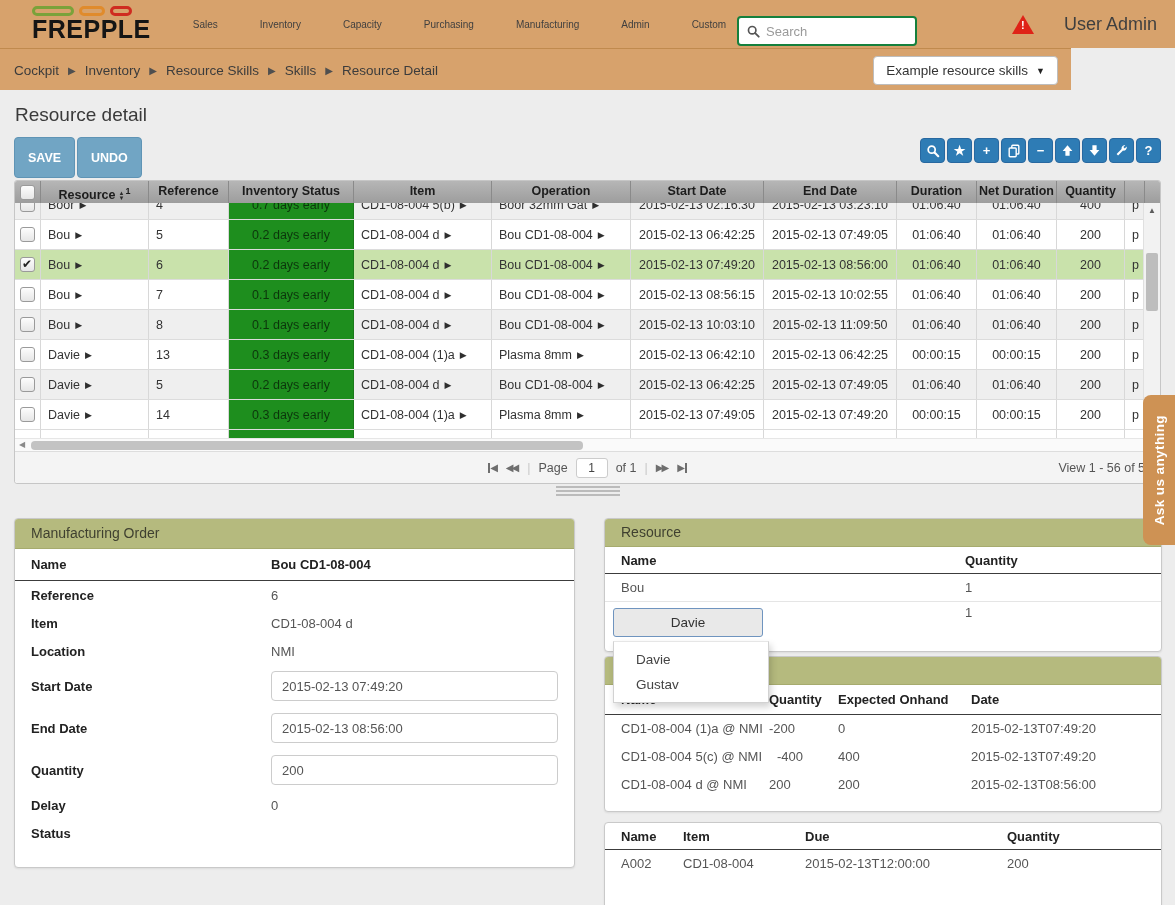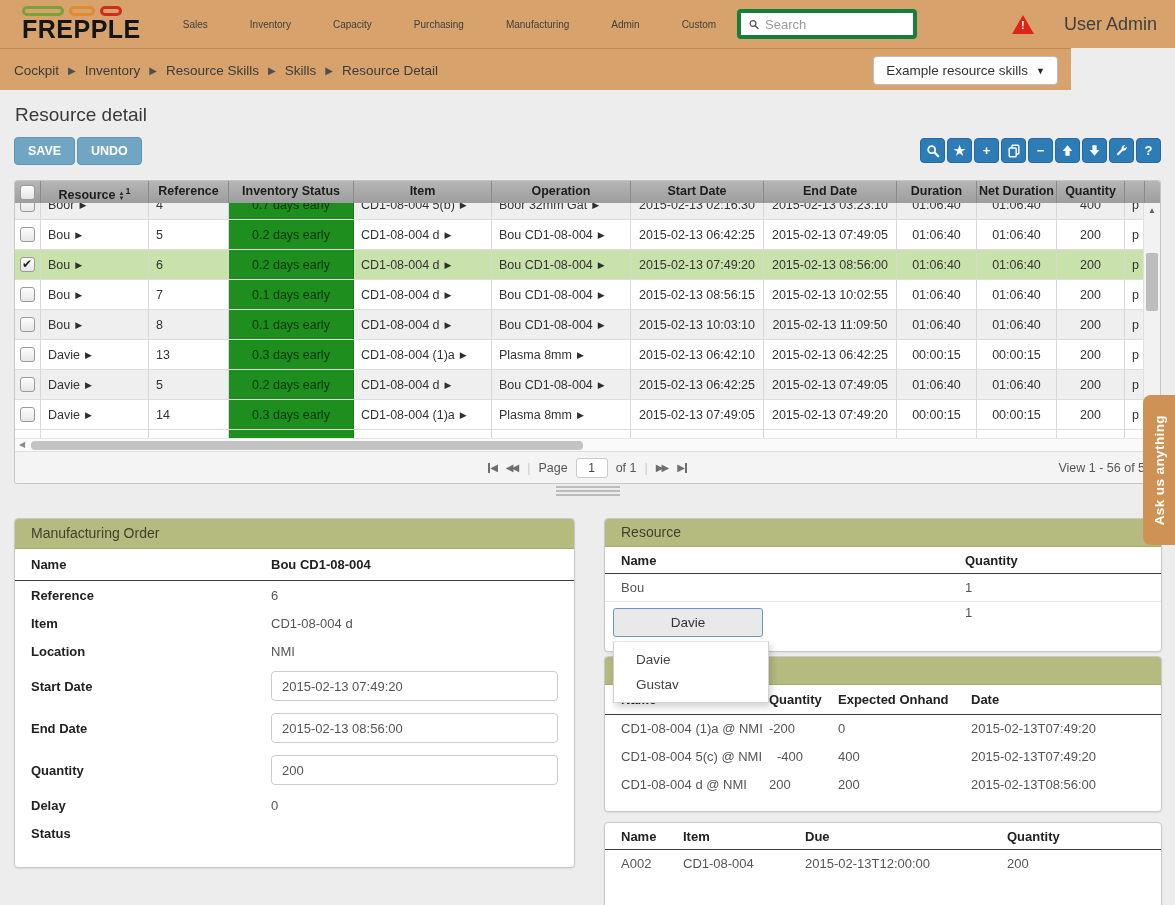--- a/index.html
+++ b/index.html
@@ -1,48 +1,48 @@
 <!DOCTYPE html>
 <html><head>
 <meta charset="utf-8">
 <style>
   * { margin:0; padding:0; box-sizing:border-box; }
   body { font-family:"Liberation Sans", sans-serif; background:#ededed; }
   .canvas { position:relative; width:1175px; height:905px; overflow:hidden; background:#ededed; font-size:13px; color:#333; }
 
   
   .navbar { position:absolute; left:0; top:0; width:1175px; height:48px; background:#d7a26c; display:flex; align-items:center; }
-  .logo { margin-left:22px; display:flex; flex-direction:column; justify-content:center; cursor:pointer; }
+  .logo { margin-left:32px; display:flex; flex-direction:column; justify-content:center; cursor:pointer; }
   .pills { display:flex; gap:5px; margin-bottom:1px; }
   .pill { height:10px; border-radius:7px; border:3px solid; background:transparent; }
   .pill.p1 { width:42px; border-color:#7aa23a; }
   .pill.p2 { width:26px; border-color:#e08b2c; }
   .pill.p3 { width:22px; border-color:#cf2b20; }
   .logo-text { font-size:25px; font-weight:bold; color:#151515; letter-spacing:0.5px; line-height:1; }
   #nav-menu { display:flex; gap:42px; margin-left:42px; }
   .nav-item { font-size:10px; color:#3f3f3f; cursor:pointer; white-space:nowrap; }
-  .search { position:absolute; left:737px; top:9px; width:180px; height:30px; background:#fff; border:4px solid #15803d; border-radius:4px; display:flex; align-items:center; padding:0 8px; }
+  .search { position:absolute; left:737px; top:16px; width:180px; height:30px; background:#fff; border:2px solid #15803d; border-radius:4px; display:flex; align-items:center; padding:0 8px; }
   .search input { border:none; outline:none; width:140px; font-size:13px; color:#444; margin-left:6px; font-family:"Liberation Sans",sans-serif; }
   .search input::placeholder { color:#9a9a9a; }
   .nav-right { position:absolute; right:18px; top:0; height:48px; display:flex; align-items:center; gap:30px; }
   .warn { position:relative; width:0; height:0; border-left:11px solid transparent; border-right:11px solid transparent; border-bottom:19px solid #df2317; cursor:pointer; }
   .warn::after { content:"!"; position:absolute; left:-2px; top:4px; color:#fff; font-weight:bold; font-size:11px; }
   .user-name { font-size:18px; color:#3f3f3f; cursor:pointer; }
 
   
   .crumb-bar { position:absolute; left:0; top:48px; width:1071px; height:42px; background:#d7a26c; border-top:1px solid #c08a4e; }
   #breadcrumb { position:absolute; left:14px; top:0; height:42px; display:flex; align-items:center; gap:9px; font-size:13.5px; color:#3c3c3c; }
   .crumb-sep { font-size:10px; color:#4f4f4f; }
   .crumb-item { cursor:pointer; }
   .scenario { position:absolute; right:13px; top:7px; height:29px; background:#fff; border:1px solid #bdbdbd; border-radius:4px; font-size:13.5px; color:#333; padding:0 12px; display:flex; align-items:center; gap:8px; cursor:pointer; font-family:"Liberation Sans",sans-serif; }
   .scenario .caret { font-size:9px; color:#222; }
 
   
   .page-title { position:absolute; left:15px; top:104px; font-size:19px; font-weight:normal; color:#3a3a3a; }
-  .btn-blue { position:absolute; top:137px; height:28px; background:#71a5c4; border:1px solid #5f94b5; border-radius:4px; color:#fff; font-weight:bold; font-size:12.5px; padding:0 13px; cursor:pointer; font-family:"Liberation Sans",sans-serif; }
+  .btn-blue { position:absolute; top:137px; height:41px; background:#71a5c4; border:1px solid #5f94b5; border-radius:4px; color:#fff; font-weight:bold; font-size:12.5px; padding:0 13px; cursor:pointer; font-family:"Liberation Sans",sans-serif; }
   #btn-save { left:14px; }
   #btn-undo { left:77px; }
   #toolbar { position:absolute; right:14px; top:138px; display:flex; gap:2px; }
   .tb-btn { width:25px; height:25px; background:#2e7cb5; border:1px solid #2868a0; border-radius:4px; color:#fff; display:flex; align-items:center; justify-content:center; font-size:13px; font-weight:bold; cursor:pointer; }
   .tb-btn svg { display:block; }
 
   
   .grid { position:absolute; left:14px; top:180px; width:1147px; background:#fff; border:1px solid #c6c6c6; border-radius:3px; }
   #grid-header { display:flex; border-radius:2px 2px 0 0; overflow:hidden; }
   .gh-cell { height:22px; line-height:21px; text-align:center; font-weight:bold; font-size:12.5px; color:#1d1d1d; background:linear-gradient(#b6b6b6,#9d9d9d); border-right:1px solid #8a8a8a; overflow:hidden; white-space:nowrap; flex-shrink:0; cursor:pointer; position:relative; }

